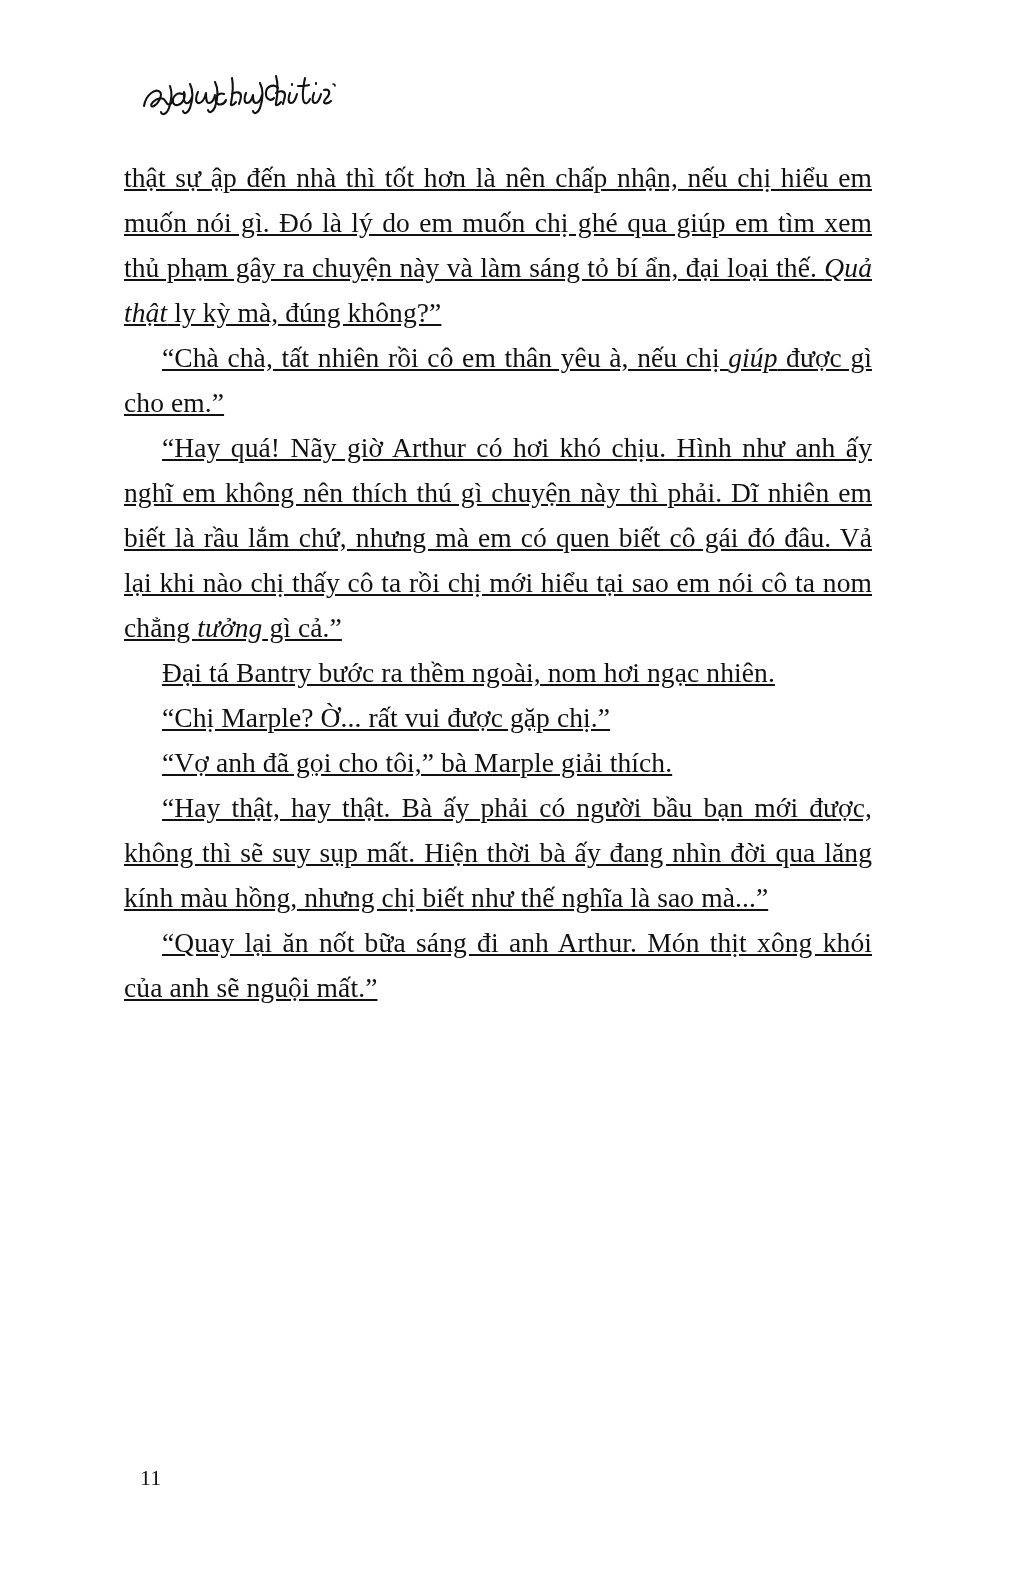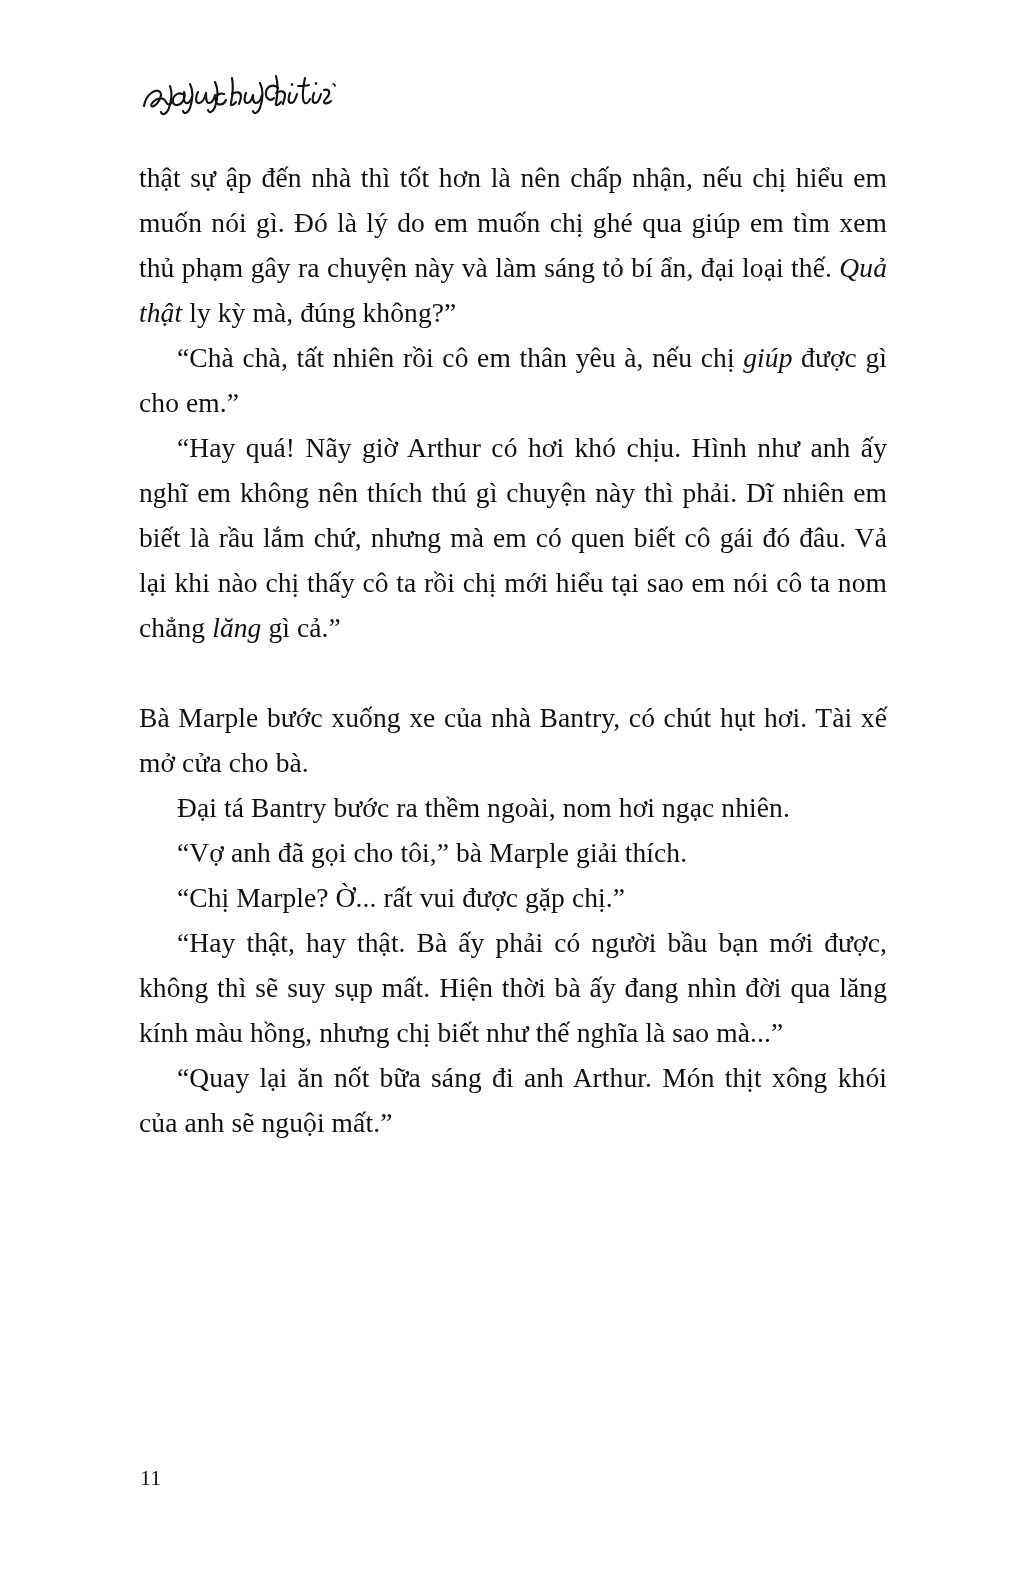--- a/index.html
+++ b/index.html
@@ -26,22 +26,23 @@
     position: absolute;
     top: 72px;
     left: 140px;
     width: 200px;
     height: 48px;
   }
   .logo svg { display: block; }
   .content {
     position: absolute;
     top: 155px;
-    left: 139px;
+    left: 124px;
     width: 748px;
+    text-decoration: underline;
   }
   p {
     margin: 0;
     font-size: 27.5px;
     line-height: 45px;
     text-align: justify;
     text-justify: inter-word;
     font-family: "Liberation Serif", serif;
     letter-spacing: 0.1px;
   }
@@ -87,24 +88,23 @@
         <path d="M176 11 L176 12"></path>
         <path d="M184 18 C187 17, 190 18, 189 22 C188 26, 184 27, 184 30 C184 32, 188 32, 191 29"></path>
       </g>
       <path d="M193 12 q2 0 2 2" fill="none" stroke="#111111" stroke-width="1.6" stroke-linecap="round"></path>
     </svg>
   </div>
 
   <div class="content" id="content">
       <p><span>thật sự ập đến nhà thì tốt hơn là nên chấp nhận, nếu chị hiểu em muốn nói gì. Đó là lý do em muốn chị ghé qua giúp em tìm xem thủ phạm gây ra chuyện này và làm sáng tỏ bí ẩn, đại loại thế. </span><em>Quả thật</em><span> ly kỳ mà, đúng không?”</span></p>
       <p class="indent"><span>“Chà chà, tất nhiên rồi cô em thân yêu à, nếu chị </span><em>giúp</em><span> được gì cho em.”</span></p>
-      <p class="indent"><span>“Hay quá! Nãy giờ Arthur có hơi khó chịu. Hình như anh ấy nghĩ em không nên thích thú gì chuyện này thì phải. Dĩ nhiên em biết là rầu lắm chứ, nhưng mà em có quen biết cô gái đó đâu. Vả lại khi nào chị thấy cô ta rồi chị mới hiểu tại sao em nói cô ta nom chẳng </span><em>lăng</em><span> gì cả.”</span></p>
-      <p class="spaced"><span>Bà Marple bước xuống xe của nhà Bantry, có chút hụt hơi. Tài xế mở cửa cho bà.</span></p>
+      <p class="indent"><span>“Hay quá! Nãy giờ Arthur có hơi khó chịu. Hình như anh ấy nghĩ em không nên thích thú gì chuyện này thì phải. Dĩ nhiên em biết là rầu lắm chứ, nhưng mà em có quen biết cô gái đó đâu. Vả lại khi nào chị thấy cô ta rồi chị mới hiểu tại sao em nói cô ta nom chẳng </span><em>tưởng</em><span> gì cả.”</span></p>
       <p class="indent"><span>Đại tá Bantry bước ra thềm ngoài, nom hơi ngạc nhiên.</span></p>
+      <p class="indent"><span>“Chị Marple? Ờ... rất vui được gặp chị.”</span></p>
       <p class="indent"><span>“Vợ anh đã gọi cho tôi,” bà Marple giải thích.</span></p>
-      <p class="indent"><span>“Chị Marple? Ờ... rất vui được gặp chị.”</span></p>
       <p class="indent"><span>“Hay thật, hay thật. Bà ấy phải có người bầu bạn mới được, không thì sẽ suy sụp mất. Hiện thời bà ấy đang nhìn đời qua lăng kính màu hồng, nhưng chị biết như thế nghĩa là sao mà...”</span></p>
       <p class="indent"><span>“Quay lại ăn nốt bữa sáng đi anh Arthur. Món thịt xông khói của anh sẽ nguội mất.”</span></p>
     </div>
 
   <div class="folio">11</div>
 
 </div>
 
 </body></html>

